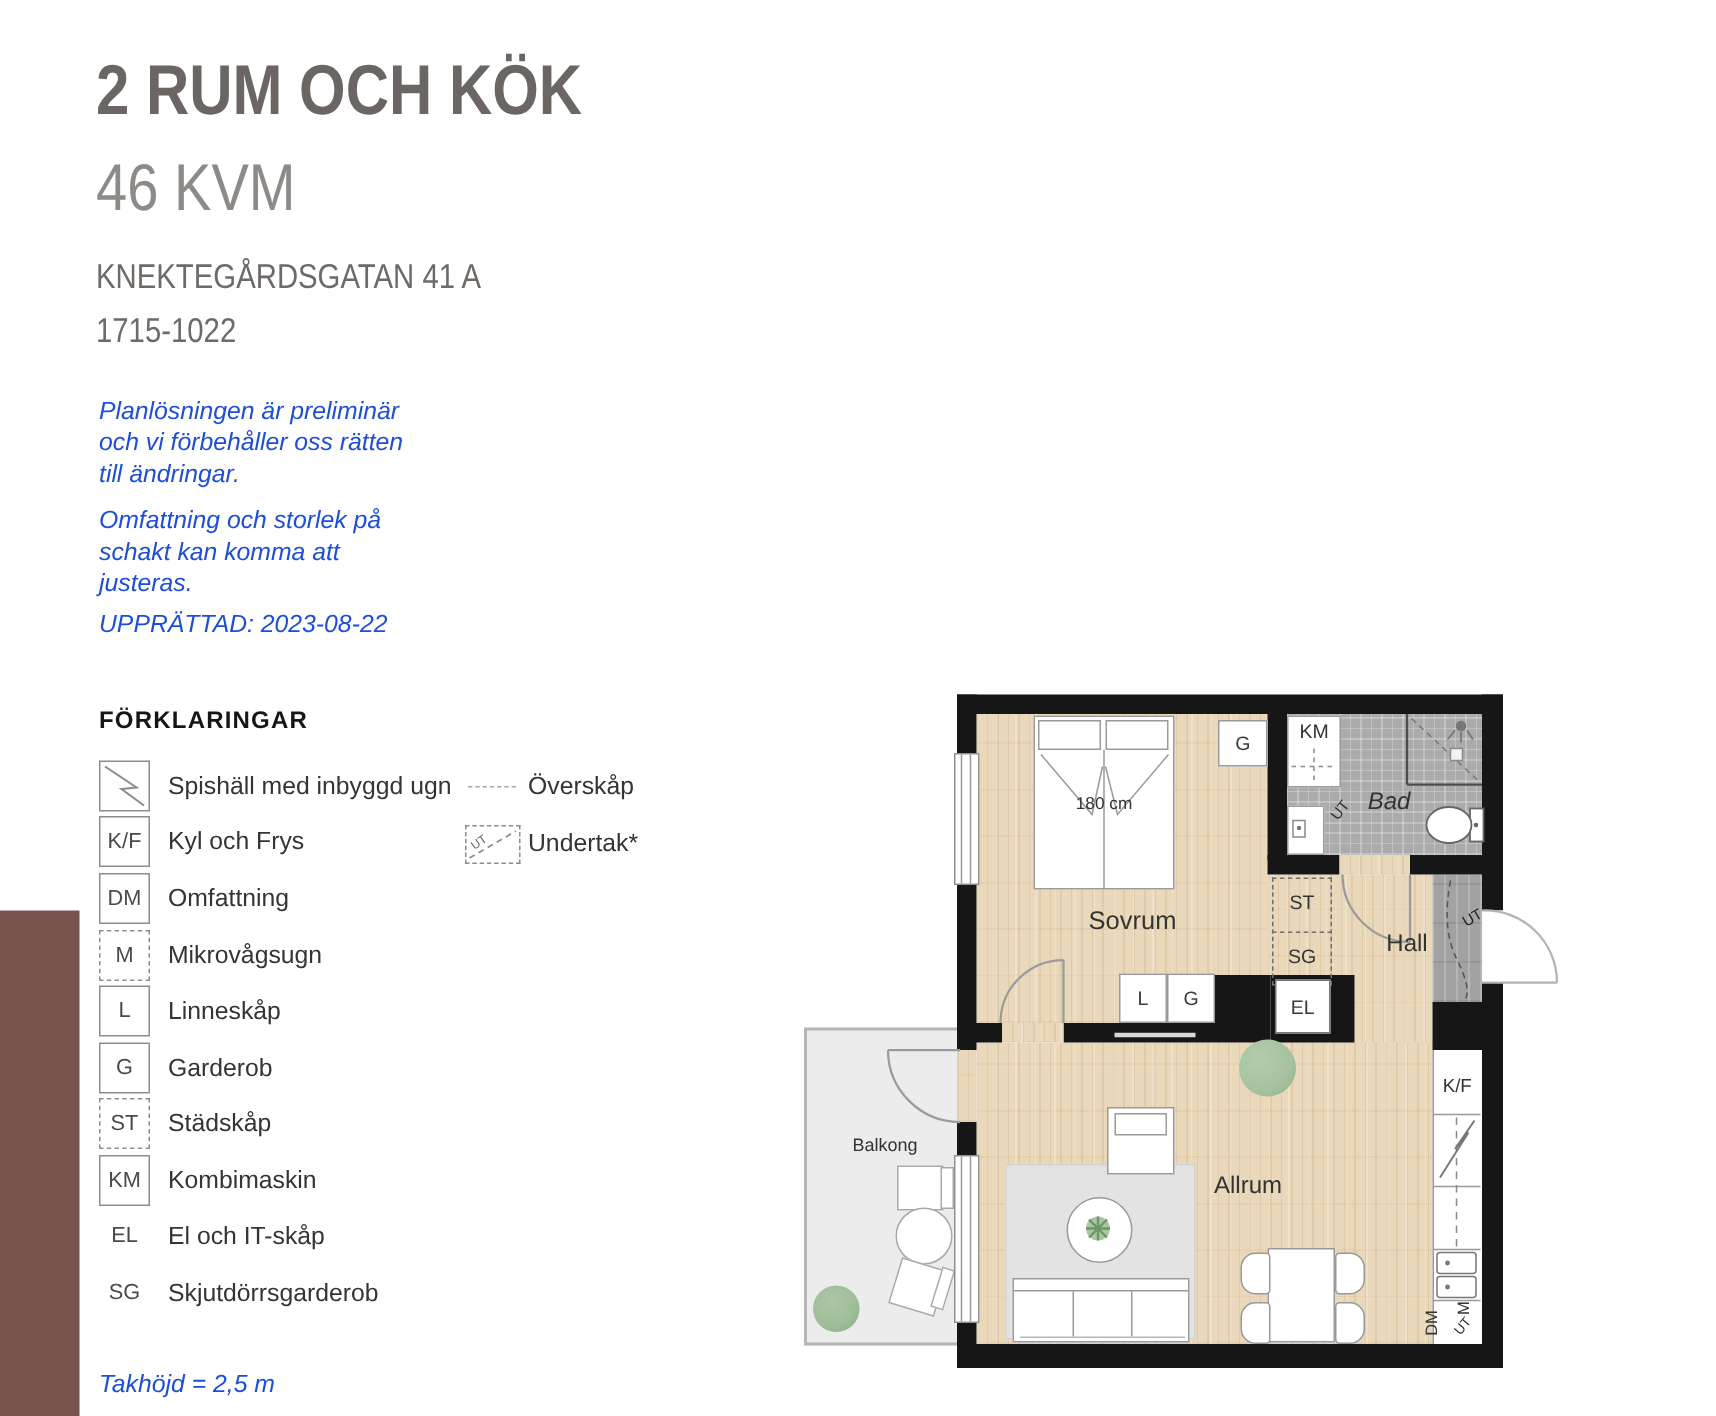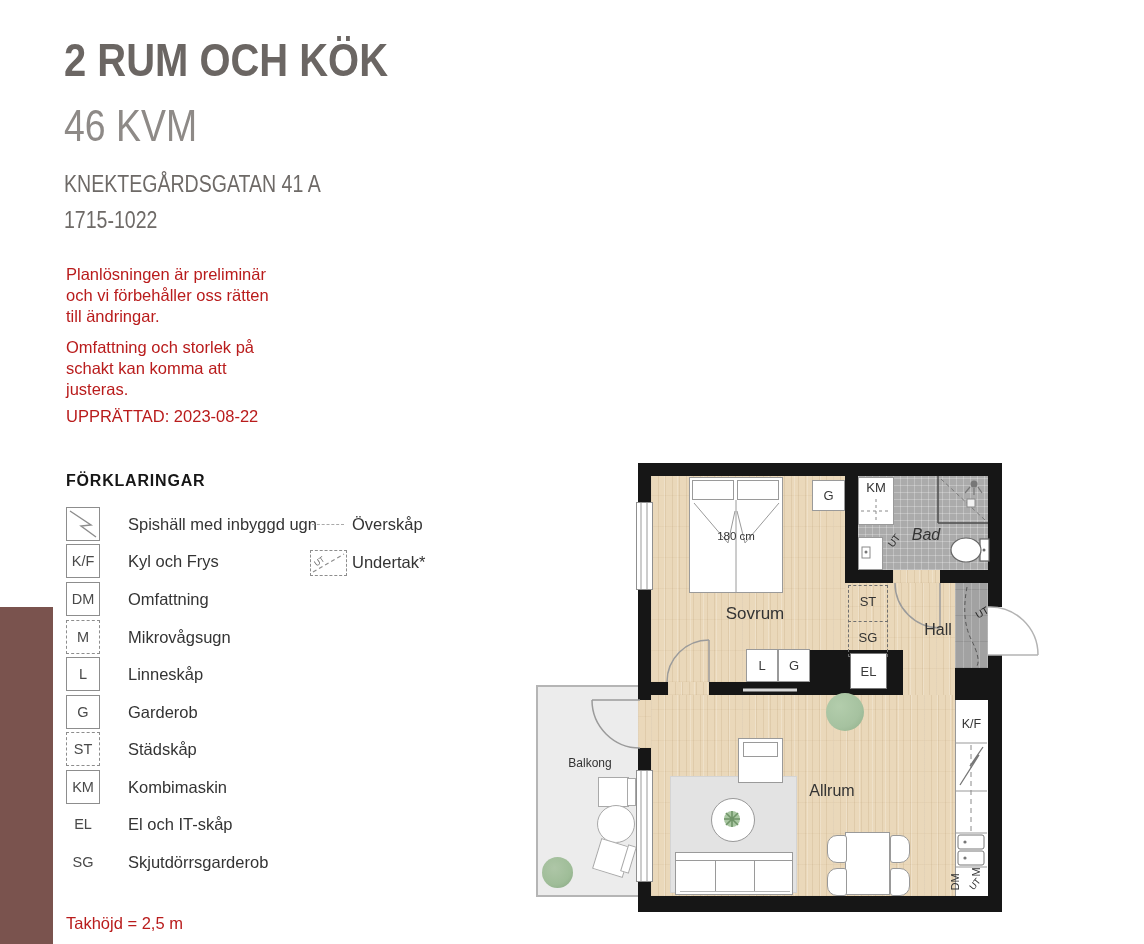--- a/index.html
+++ b/index.html
@@ -3,30 +3,30 @@
 <meta charset="utf-8">
 <style>
   html,body{margin:0;padding:0;background:#fff;width:1144px;height:944px;
     font-family:"Liberation Sans",sans-serif;overflow:hidden;position:relative;}
   .abs{position:absolute;}
   .condensed{transform:scaleX(0.85);transform-origin:0 0;white-space:nowrap;}
   
   .h1{font-size:47px;font-weight:bold;color:#6b6663;letter-spacing:0px;}
   .h2{font-size:44px;font-weight:400;color:#8e8a87;}
   .addr{font-size:23px;color:#6e6a67;}
-  .para{font-size:16.5px;line-height:21px;color:#b91c1c;}
+  .para{font-size:16.5px;line-height:21px;color:#1d4ed8;font-style:italic;}
   .lhead{font-size:16px;font-weight:bold;color:#161616;letter-spacing:.8px;}
   
   .lrow{position:absolute;left:66px;height:34px;display:flex;align-items:center;}
   .lbox{width:34px;height:34px;box-sizing:border-box;display:flex;align-items:center;
         justify-content:center;font-size:14.5px;color:#4a4a4a;flex:0 0 34px;}
   .lbox.solid{border:1px solid #8d8d8d;background:#fff;}
   .lbox.dashed{border:1px dashed #8d8d8d;background:#fff;}
   .lbox.none{border:none;}
-  .llabel{margin-left:28px;font-size:16.5px;color:#343434;white-space:nowrap;}
+  .llabel{margin-left:12px;font-size:16.5px;color:#343434;white-space:nowrap;}
   
   #plan{position:absolute;left:536px;top:461px;width:532px;height:462px;}
   .wall{position:absolute;background:#161616;}
   .wood{position:absolute;background-color:#ead8ba;background-image:
     repeating-linear-gradient(90deg,rgba(146,108,56,.12) 0 1px,rgba(0,0,0,0) 1px 7px),
     repeating-linear-gradient(90deg,rgba(255,255,255,.22) 0 1px,rgba(0,0,0,0) 1px 13px),
     repeating-linear-gradient(0deg,rgba(146,108,56,.06) 0 1px,rgba(0,0,0,0) 1px 31px);}
   .tile{position:absolute;background-color:#ababab;background-image:
     repeating-linear-gradient(90deg,rgba(255,255,255,.25) 0 1px,rgba(0,0,0,0) 1px 7px),
     repeating-linear-gradient(0deg,rgba(255,255,255,.25) 0 1px,rgba(0,0,0,0) 1px 7px);}

